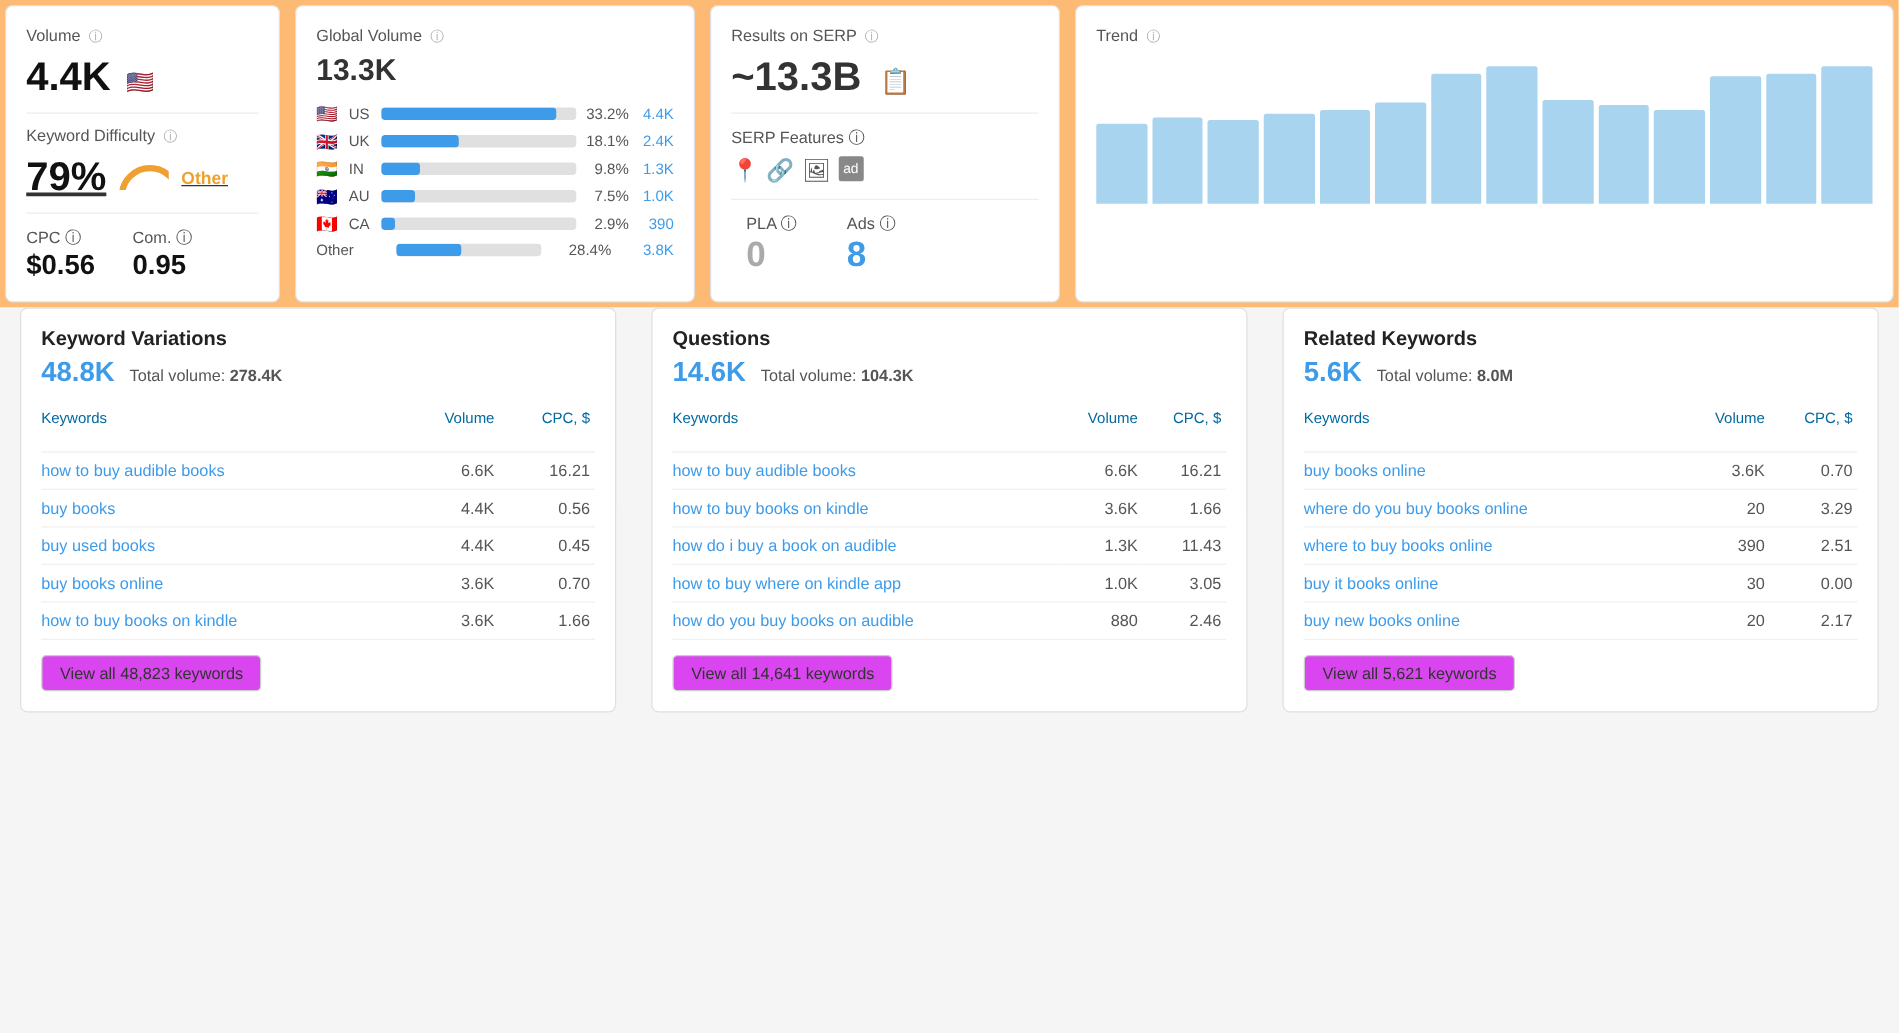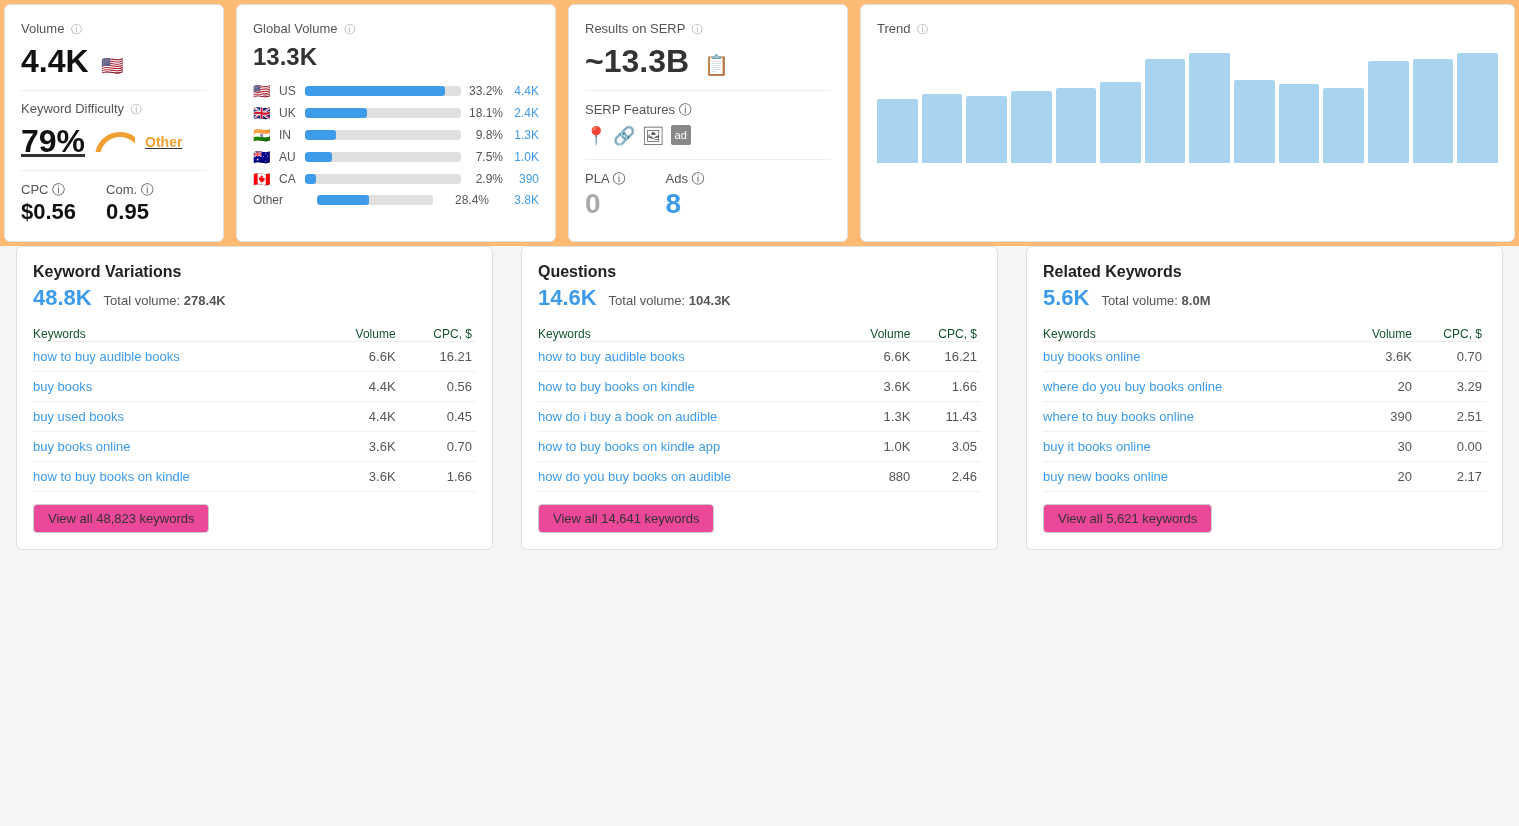--- a/index.html
+++ b/index.html
@@ -95,21 +95,21 @@
     .other-row {
       display: flex; align-items: center; gap: 20px;
       margin-top: 4px; font-size: 12px;
     }
     .other-label { width: 44px; color: #555; }
 
     
     .serp-value-large { font-size: 32px; font-weight: bold; margin-bottom: 10px; }
     .serp-features-label { font-size: 13px; color: #555; margin-bottom: 6px; }
     .serp-icons { display: flex; gap: 6px; margin-bottom: 12px; font-size: 18px; color: #555; }
-    .pla-ads-row { display: flex; gap: 40px; margin-top: 8px; }
+    .pla-ads-row { display: flex; gap: 40px; margin-top: 8px; margin-left: 12px; }
     .pla-ads-item .label { font-size: 13px; color: #555; }
     .pla-ads-item .value { font-size: 28px; font-weight: bold; }
     .pla-ads-item .value.blue { color: #3d9be9; }
     .pla-ads-item .value.gray { color: #aaa; }
 
     
     .trend-chart {
       display: flex;
       align-items: flex-end;
       gap: 4px;
@@ -141,37 +141,37 @@
 
     .section-title { font-size: 16px; font-weight: bold; color: #222; margin-bottom: 4px; }
     .section-count { font-size: 22px; font-weight: bold; color: #3d9be9; display: inline; }
     .section-total { font-size: 13px; color: #555; margin-left: 8px; display: inline; }
     .section-header { margin-bottom: 12px; }
 
     .kw-table { width: 100%; border-collapse: collapse; }
     .kw-table th {
       text-align: left;
       font-size: 12px;
-      color: #14532d;
+      color: #0369a1;
       font-weight: normal;
-      padding: 4px 4px 0 0;
+      padding: 4px 4px 20px 0;
       border-bottom: 1px solid #eee;
     }
     .kw-table th.right { text-align: right; }
     .kw-table td {
       padding: 7px 4px 7px 0;
       font-size: 13px;
       border-bottom: 1px solid #f0f0f0;
     }
     .kw-table td.right { text-align: right; color: #555; }
     .kw-link { color: #3d9be9; text-decoration: none; }
 
     .view-all-btn {
       margin-top: 12px;
-      background: #ec4899;
+      background: #d946ef;
       border: 1px solid #ccc;
       border-radius: 4px;
       padding: 6px 14px;
       font-size: 13px;
       color: #333;
       cursor: pointer;
     }
 
     .serp-icon-img {
       display: inline-block;
@@ -448,21 +448,21 @@
     </tr>
           <tr>
       <td>
         <a class="kw-link" href="#">how do i buy a book on audible</a>
       </td>
       <td class="right">1.3K</td>
       <td class="right">11.43</td>
     </tr>
           <tr>
       <td>
-        <a class="kw-link" href="#">how to buy books on kindle app</a>
+        <a class="kw-link" href="#">how to buy where on kindle app</a>
       </td>
       <td class="right">1.0K</td>
       <td class="right">3.05</td>
     </tr>
           <tr>
       <td>
         <a class="kw-link" href="#">how do you buy books on audible</a>
       </td>
       <td class="right">880</td>
       <td class="right">2.46</td>

